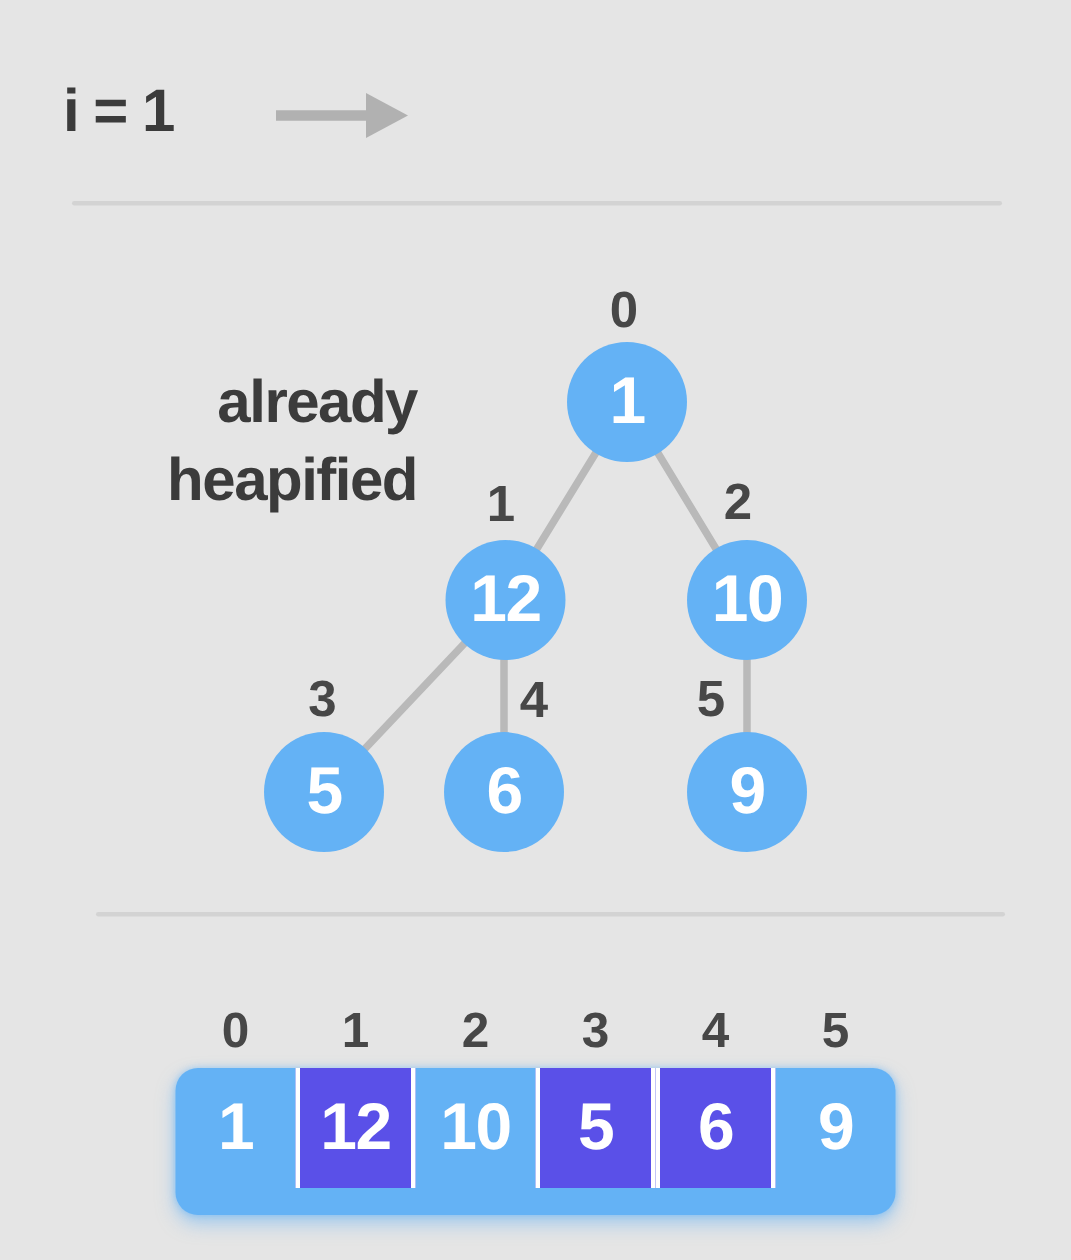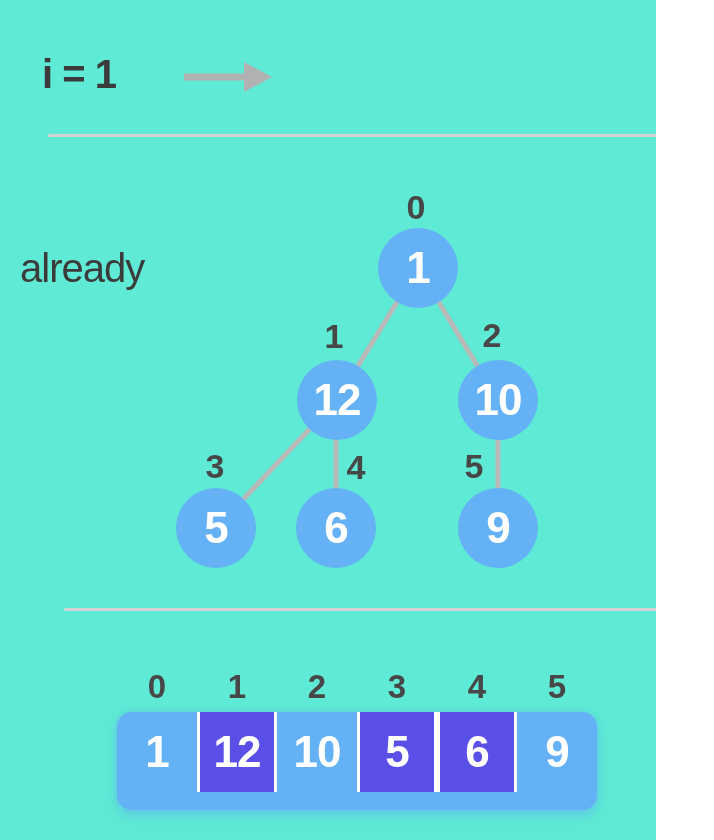--- a/index.html
+++ b/index.html
@@ -8,23 +8,23 @@
     --text-dark: #3b3b3b;
     --label-gray: #474747;
     --edge-gray: #b9b9b9;
     --arrow-gray: #b1b1b1;
     --divider-gray: #d3d3d3;
     --cell-text: #ffffff;
   }
   html, body { margin: 0; padding: 0; background: #ffffff; }
   .canvas {
     position: relative;
-    width: 656px;
+    width: 714px;
     height: 840px;
-    background: #5eead4;
+    background: #e5e5e5;
     font-family: "Liberation Sans", "DejaVu Sans", sans-serif;
     overflow: hidden;
   }
 
   
   .hdr-iter {
     position: absolute; left: 42px; top: 52px;
     font-size: 40px; font-weight: bold; color: var(--text-dark);
     letter-spacing: -1px;
   }
@@ -36,21 +36,21 @@
   }
 
   
   .divider { position: absolute; height: 3px; background: var(--divider-gray); border-radius: 2px; }
   .divider-top    { left: 48px; width: 620px; top: 134px; }
   .divider-bottom { left: 64px; width: 606px; top: 608px; }
 
   
   .annotation {
     position: absolute; left: 20px; top: 242px; width: 258px;
-    text-align: left; font-size: 40px; font-weight: normal;
+    text-align: right; font-size: 40px; font-weight: bold;
     line-height: 52px; color: var(--text-dark); letter-spacing: -1px;
   }
   .edges { position: absolute; left: 0; top: 0; pointer-events: none; }
   .edges line { stroke: var(--edge-gray); stroke-width: 5; stroke-linecap: round; }
 
   .node {
     position: absolute; width: 80px; height: 80px; border-radius: 50%;
     background: var(--node-blue);
     display: flex; align-items: center; justify-content: center;
     font-size: 44px; font-weight: bold; color: #ffffff; letter-spacing: -1px;
@@ -109,20 +109,21 @@
   <div class="hdr-iter">i = 1</div>
   <svg class="hdr-arrow" width="92" height="36" viewBox="0 0 92 36">
     <line x1="4" y1="18" x2="68" y2="18" stroke="#b1b1b1" stroke-width="7"></line>
     <polygon points="64,3 92,18 64,33" fill="#b1b1b1"></polygon>
   </svg>
 
   <div class="divider divider-top"></div>
 
   <div class="annotation">
     <div>already</div>
+    <div>heapified</div>
   </div>
 
   <svg class="edges" width="714" height="840" viewBox="0 0 714 840">
     <line x1="418" y1="268" x2="337" y2="400"></line>
     <line x1="418" y1="268" x2="498" y2="400"></line>
     <line x1="337" y1="400" x2="216" y2="528"></line>
     <line x1="336" y1="400" x2="336" y2="528"></line>
     <line x1="498" y1="400" x2="498" y2="528"></line>
   </svg>
 

